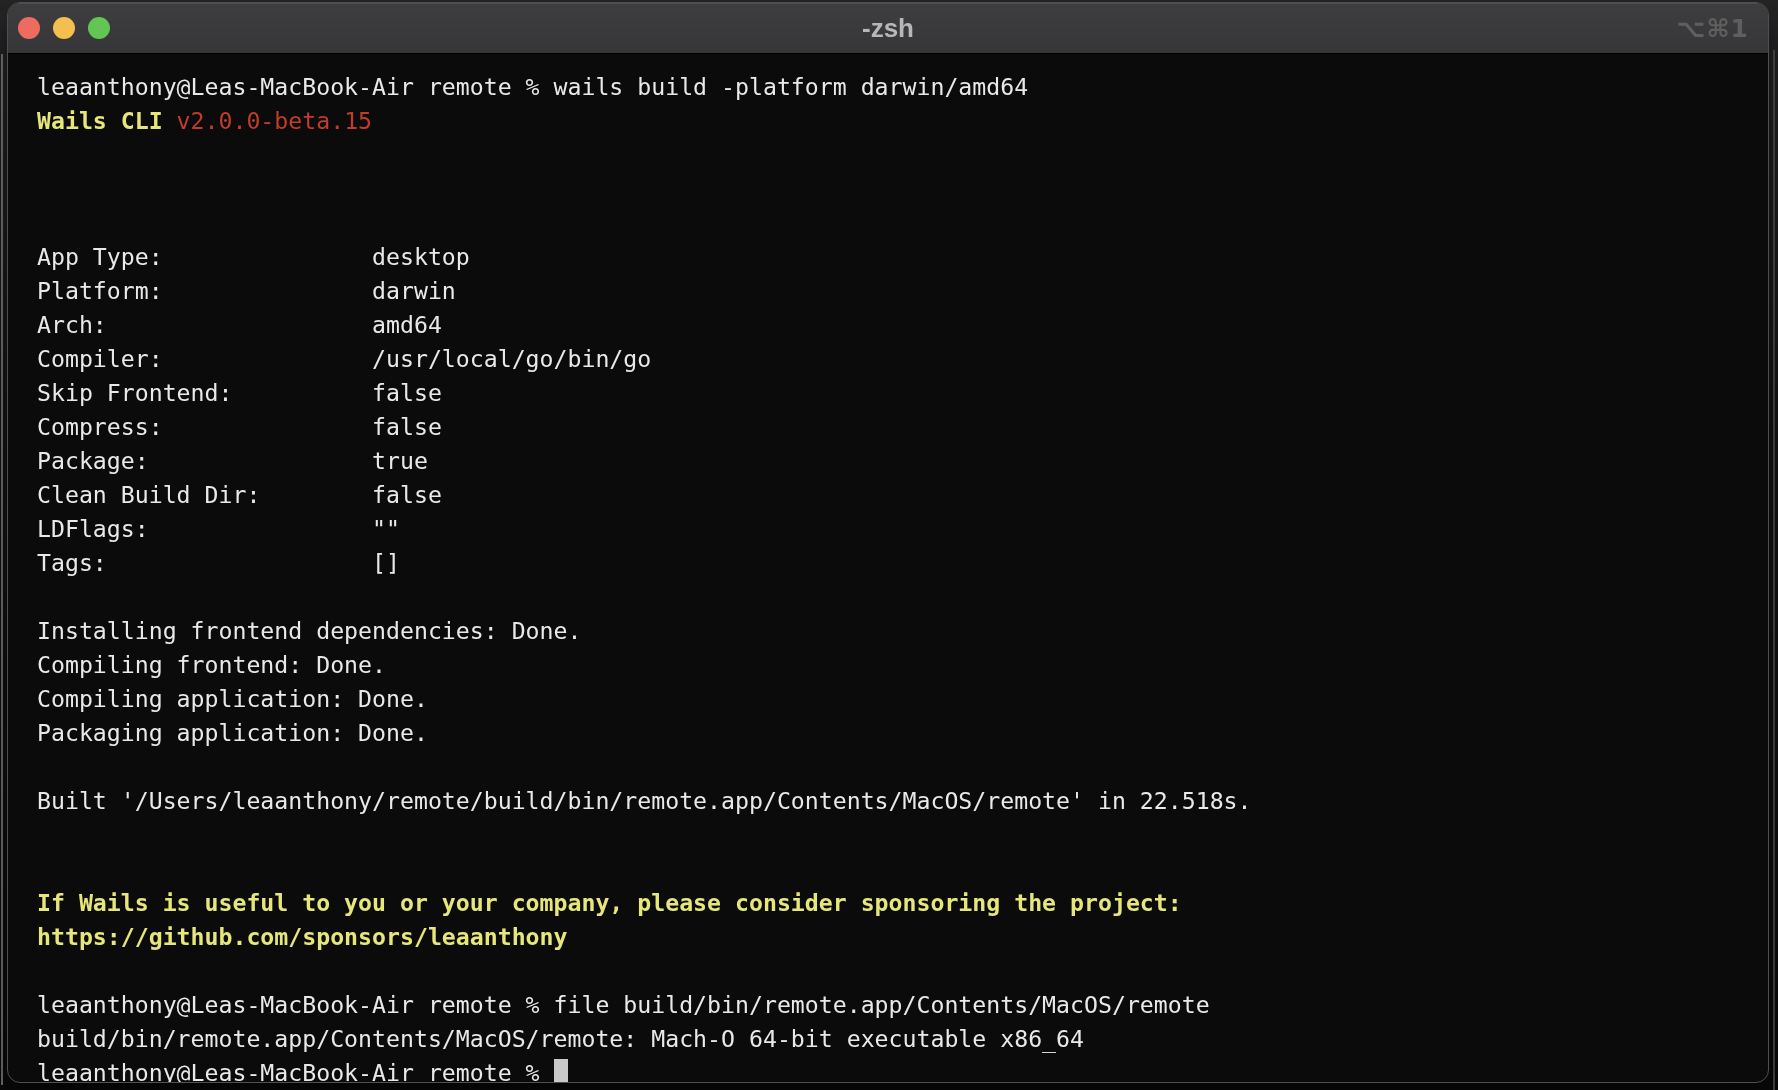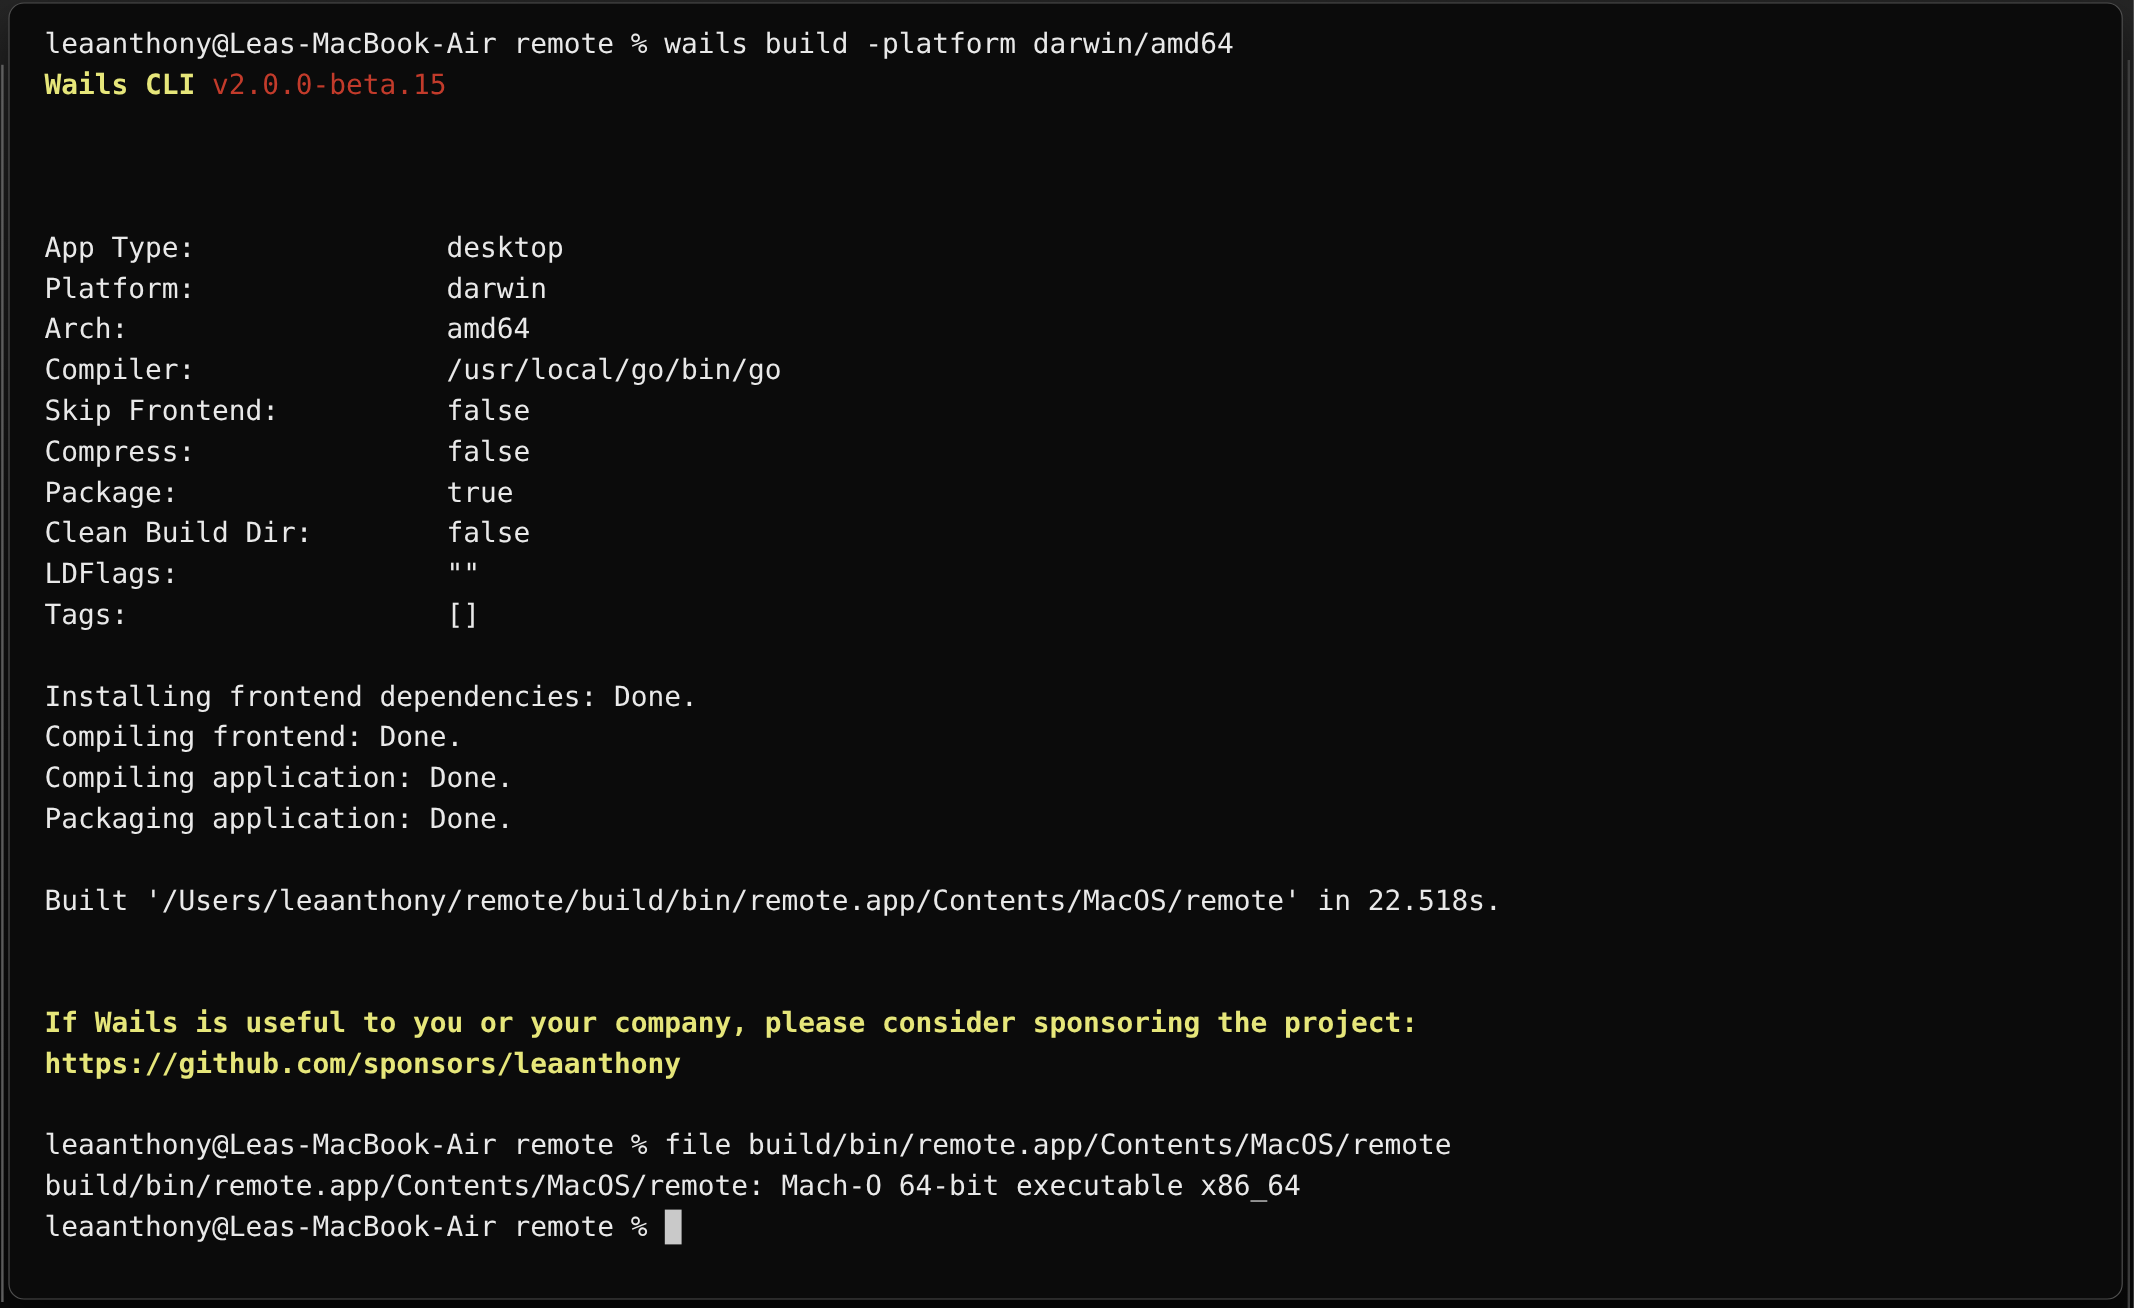--- a/index.html
+++ b/index.html
@@ -52,14 +52,23 @@
     background:var(--cursor,#c9c9c9);vertical-align:-7px;
   }
 </style>
 </head>
 <body>
 
 <div class="bg-edge left"></div>
 <div class="bg-edge right"></div>
 
 <div class="window">
+  <div class="titlebar">
+    <div class="lights">
+      <span class="light" style="background: rgb(237, 107, 95);"></span>
+      <span class="light" style="background: rgb(245, 191, 80);"></span>
+      <span class="light" style="background: rgb(98, 197, 84);"></span>
+    </div>
+    <div class="win-title">-zsh</div>
+    <div class="shortcut">⌥⌘1</div>
+  </div>
   <div class="screen" id="screen"><div class="line"><span class="fg">leaanthony@Leas-MacBook-Air remote % wails build -platform darwin/amd64</span></div><div class="line"><span class="yellow">Wails CLI </span><span class="red">v2.0.0-beta.15</span></div><div class="line"></div><div class="line"></div><div class="line"></div><div class="line"><span class="fg">App Type:               desktop</span></div><div class="line"><span class="fg">Platform:               darwin</span></div><div class="line"><span class="fg">Arch:                   amd64</span></div><div class="line"><span class="fg">Compiler:               /usr/local/go/bin/go</span></div><div class="line"><span class="fg">Skip Frontend:          false</span></div><div class="line"><span class="fg">Compress:               false</span></div><div class="line"><span class="fg">Package:                true</span></div><div class="line"><span class="fg">Clean Build Dir:        false</span></div><div class="line"><span class="fg">LDFlags:                ""</span></div><div class="line"><span class="fg">Tags:                   []</span></div><div class="line"></div><div class="line"><span class="fg">Installing frontend dependencies: Done.</span></div><div class="line"><span class="fg">Compiling frontend: Done.</span></div><div class="line"><span class="fg">Compiling application: Done.</span></div><div class="line"><span class="fg">Packaging application: Done.</span></div><div class="line"></div><div class="line"><span class="fg">Built '/Users/leaanthony/remote/build/bin/remote.app/Contents/MacOS/remote' in 22.518s.</span></div><div class="line"></div><div class="line"></div><div class="line"><span class="yellow">If Wails is useful to you or your company, please consider sponsoring the project:</span></div><div class="line"><span class="yellow">https://github.com/sponsors/leaanthony</span></div><div class="line"></div><div class="line"><span class="fg">leaanthony@Leas-MacBook-Air remote % file build/bin/remote.app/Contents/MacOS/remote</span></div><div class="line"><span class="fg">build/bin/remote.app/Contents/MacOS/remote: Mach-O 64-bit executable x86_64</span></div><div class="line"><span class="fg">leaanthony@Leas-MacBook-Air remote % </span><span class="cursor"></span></div></div>
 </div>
 
 </body></html>

